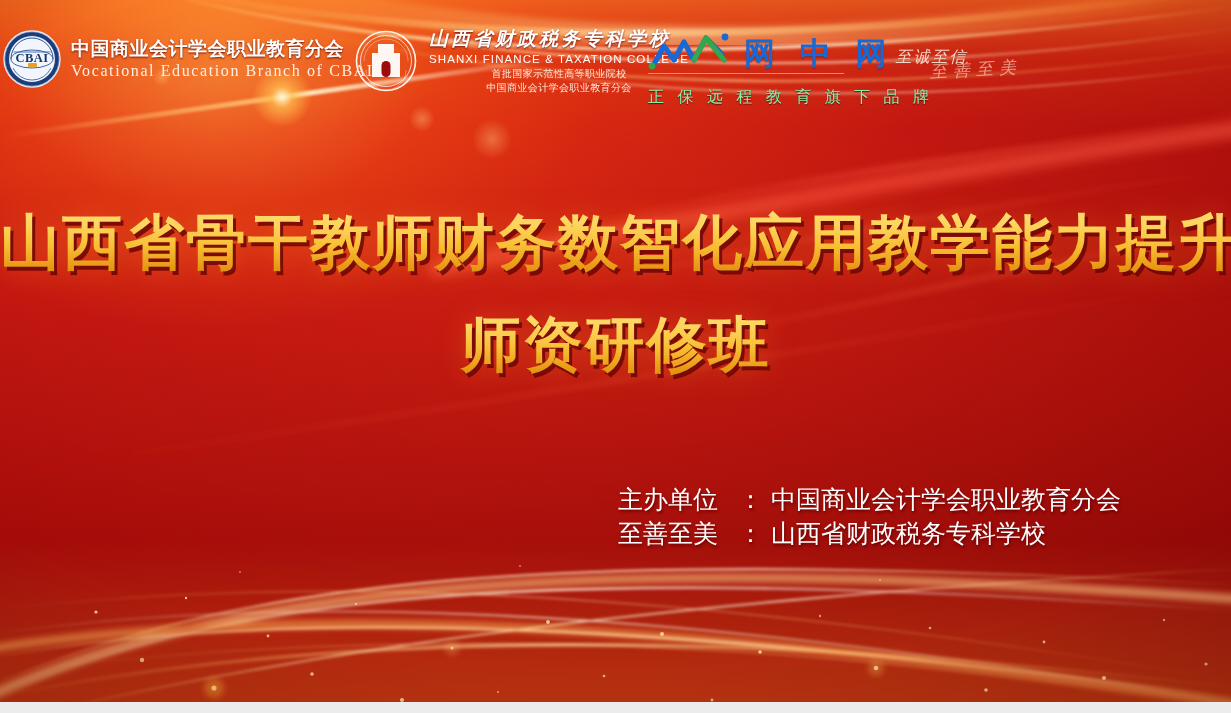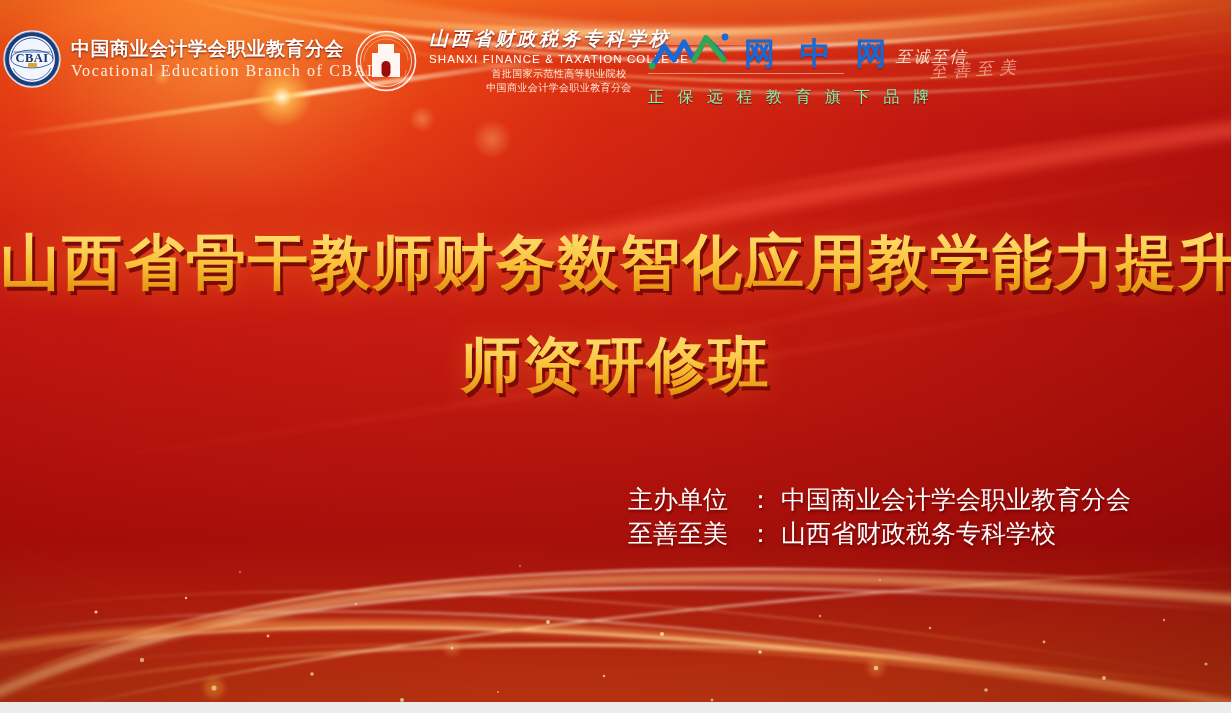--- a/index.html
+++ b/index.html
@@ -97,41 +97,41 @@
   }
   .wzw-calli{
     position:absolute;left:930px;top:58px;
     font-size:17px;letter-spacing:6px;white-space:nowrap;
     color:rgba(255,222,205,.62);
     font-family:"Liberation Serif","DejaVu Serif",serif;font-style:italic;
     transform:rotate(-3deg);
   }
 
   
-  .title-wrap{position:absolute;left:0;top:224px;width:1231px;text-align:center;}
+  .title-wrap{position:absolute;left:0;top:204px;width:1231px;text-align:center;}
   .title-line{
     font-weight:bold;white-space:nowrap;
     font-family:"DejaVu Sans",sans-serif;
     background:linear-gradient(180deg,#FFE07A 0%,#FDD45C 28%,#F8BE34 56%,#E89A16 82%,#D98208 100%);
     -webkit-background-clip:text;background-clip:text;
     color:transparent;-webkit-text-fill-color:transparent;
     filter:drop-shadow(3px 4px 0 rgba(108,6,6,.85)) drop-shadow(0 0 14px rgba(255,150,40,.25));
   }
   .title-1{font-size:60px;line-height:76px;letter-spacing:2px;}
   .title-2{font-size:60px;line-height:76px;letter-spacing:2px;margin-top:26px;}
 
   
   .org{
     position:absolute;left:618px;top:483px;
     color:#fff;font-size:25px;line-height:34px;white-space:nowrap;
     text-shadow:1px 2px 3px rgba(90,0,0,.85);
     font-family:"DejaVu Sans",sans-serif;
   }
   .org-row{display:flex;}
-  .org-label{width:120px;flex:0 0 auto;text-align:justify;margin-left:10px;}
+  .org-label{width:120px;flex:0 0 auto;text-align:justify;}
   .org-colon{flex:0 0 auto;margin-right:8px;}
   .org-value{flex:1 1 auto;}
   .org-indent{padding-left:128px;}
 </style>
 </head>
 <body>
 
 <div id="slide">
 
   <div class="bg-base"></div>

